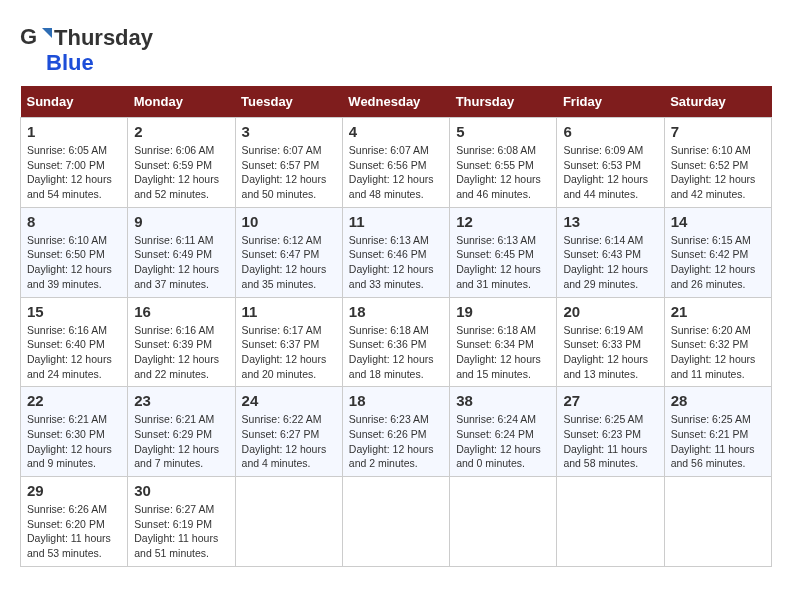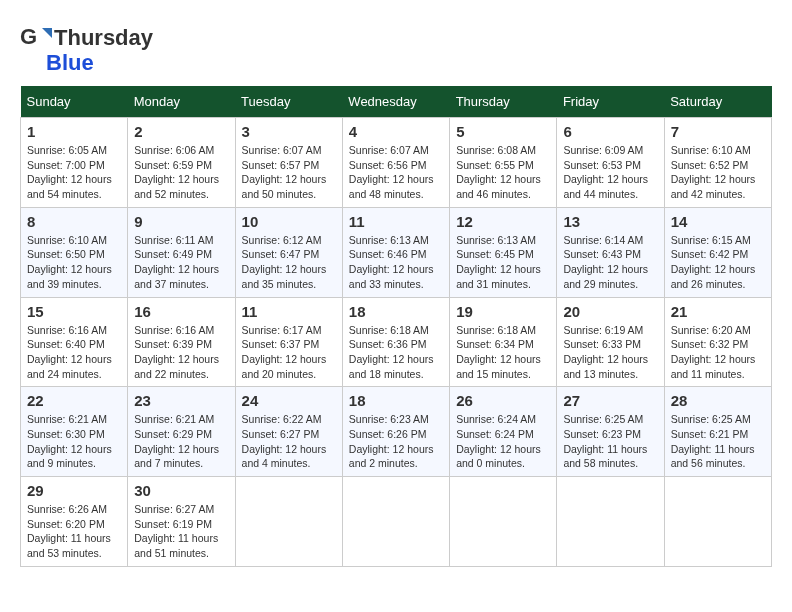--- a/index.html
+++ b/index.html
@@ -37,26 +37,26 @@
     .location {
       font-size: 16px;
       color: #555;
     }
     table {
       width: 100%;
       border-collapse: collapse;
       font-size: 11px;
     }
     thead th {
-      background-color: #14532d;
+      background-color: #7f1d1d;
       color: white;
       padding: 8px 6px;
       text-align: left;
       font-size: 13px;
-      font-weight: normal;
+      font-weight: bold;
     }
     tbody td {
       border: 1px solid #ccc;
       padding: 5px 6px;
       vertical-align: top;
       width: 14.28%;
     }
     .day-num {
       font-size: 15px;
       font-weight: bold;
@@ -211,21 +211,21 @@
         </td>
         <td>
           <span class="day-num">24</span>
           <div class="day-info">Sunrise: 6:22 AM<br>Sunset: 6:27 PM<br>Daylight: 12 hours and 4 minutes.</div>
         </td>
         <td>
           <span class="day-num">18</span>
           <div class="day-info">Sunrise: 6:23 AM<br>Sunset: 6:26 PM<br>Daylight: 12 hours and 2 minutes.</div>
         </td>
         <td>
-          <span class="day-num">26</span>
+          <span class="day-num">38</span>
           <div class="day-info">Sunrise: 6:24 AM<br>Sunset: 6:24 PM<br>Daylight: 12 hours and 0 minutes.</div>
         </td>
         <td>
           <span class="day-num">27</span>
           <div class="day-info">Sunrise: 6:25 AM<br>Sunset: 6:23 PM<br>Daylight: 11 hours and 58 minutes.</div>
         </td>
         <td>
           <span class="day-num">28</span>
           <div class="day-info">Sunrise: 6:25 AM<br>Sunset: 6:21 PM<br>Daylight: 11 hours and 56 minutes.</div>
         </td>

